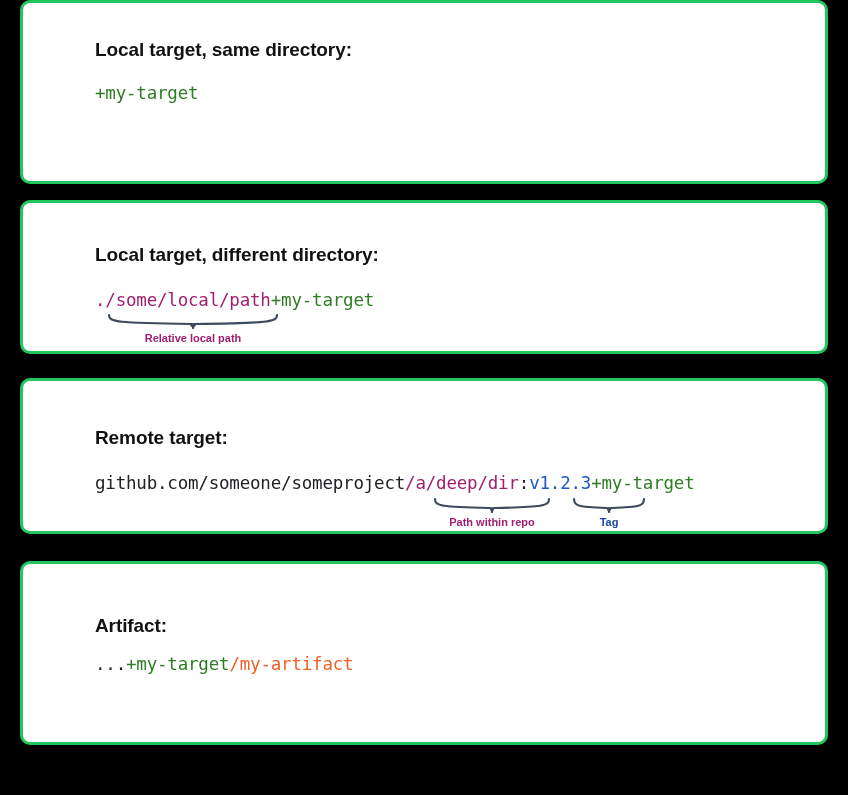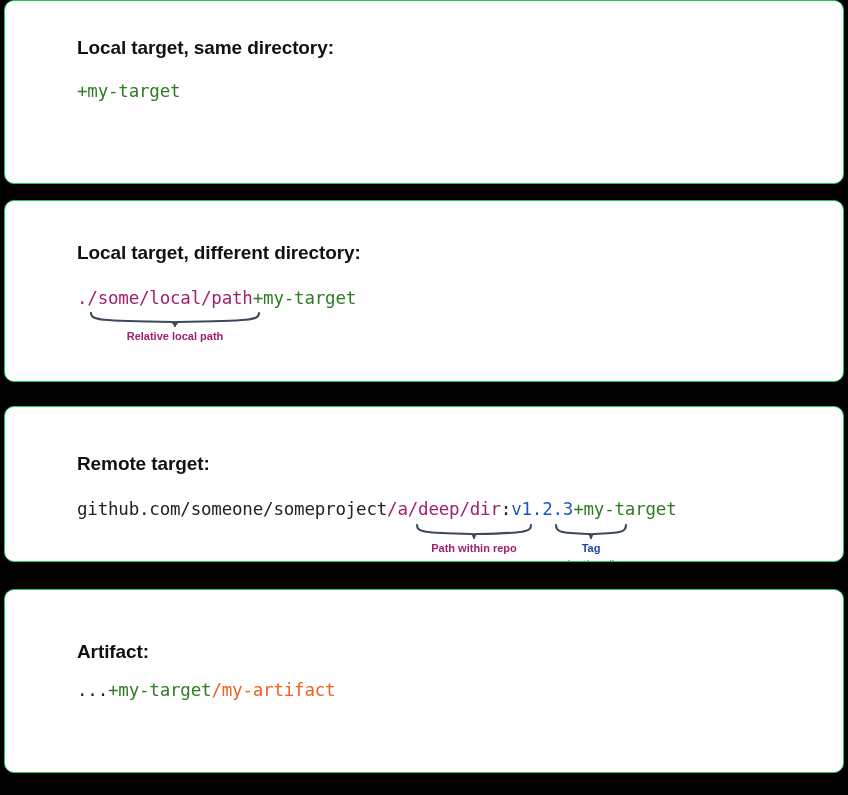--- a/index.html
+++ b/index.html
@@ -18,29 +18,29 @@
     width: 848px;
     height: 795px;
     display: flex;
     flex-direction: column;
     background: #000000;
   }
 
   .panel {
     position: relative;
     background: #ffffff;
-    border: 1px solid #22c55e;
+    border: 3px solid #22c55e;
     border-radius: 10px;
     box-sizing: border-box;
-    margin: 0 4px;
+    margin: 0 20px;
     overflow: hidden;
     flex: 0 0 auto;
   }
   .panel-1 { height: 184px; margin-top: 0; }
-  .panel-2 { height: 182px; margin-top: 16px; }
+  .panel-2 { height: 154px; margin-top: 16px; }
   .panel-3 { height: 156px; margin-top: 24px; }
   .panel-4 { height: 184px; margin-top: 27px; }
 
   .panel-title {
     position: absolute;
     left: 72px;
     font-size: 19px;
     font-weight: bold;
     color: #111111;
     letter-spacing: -0.1px;

